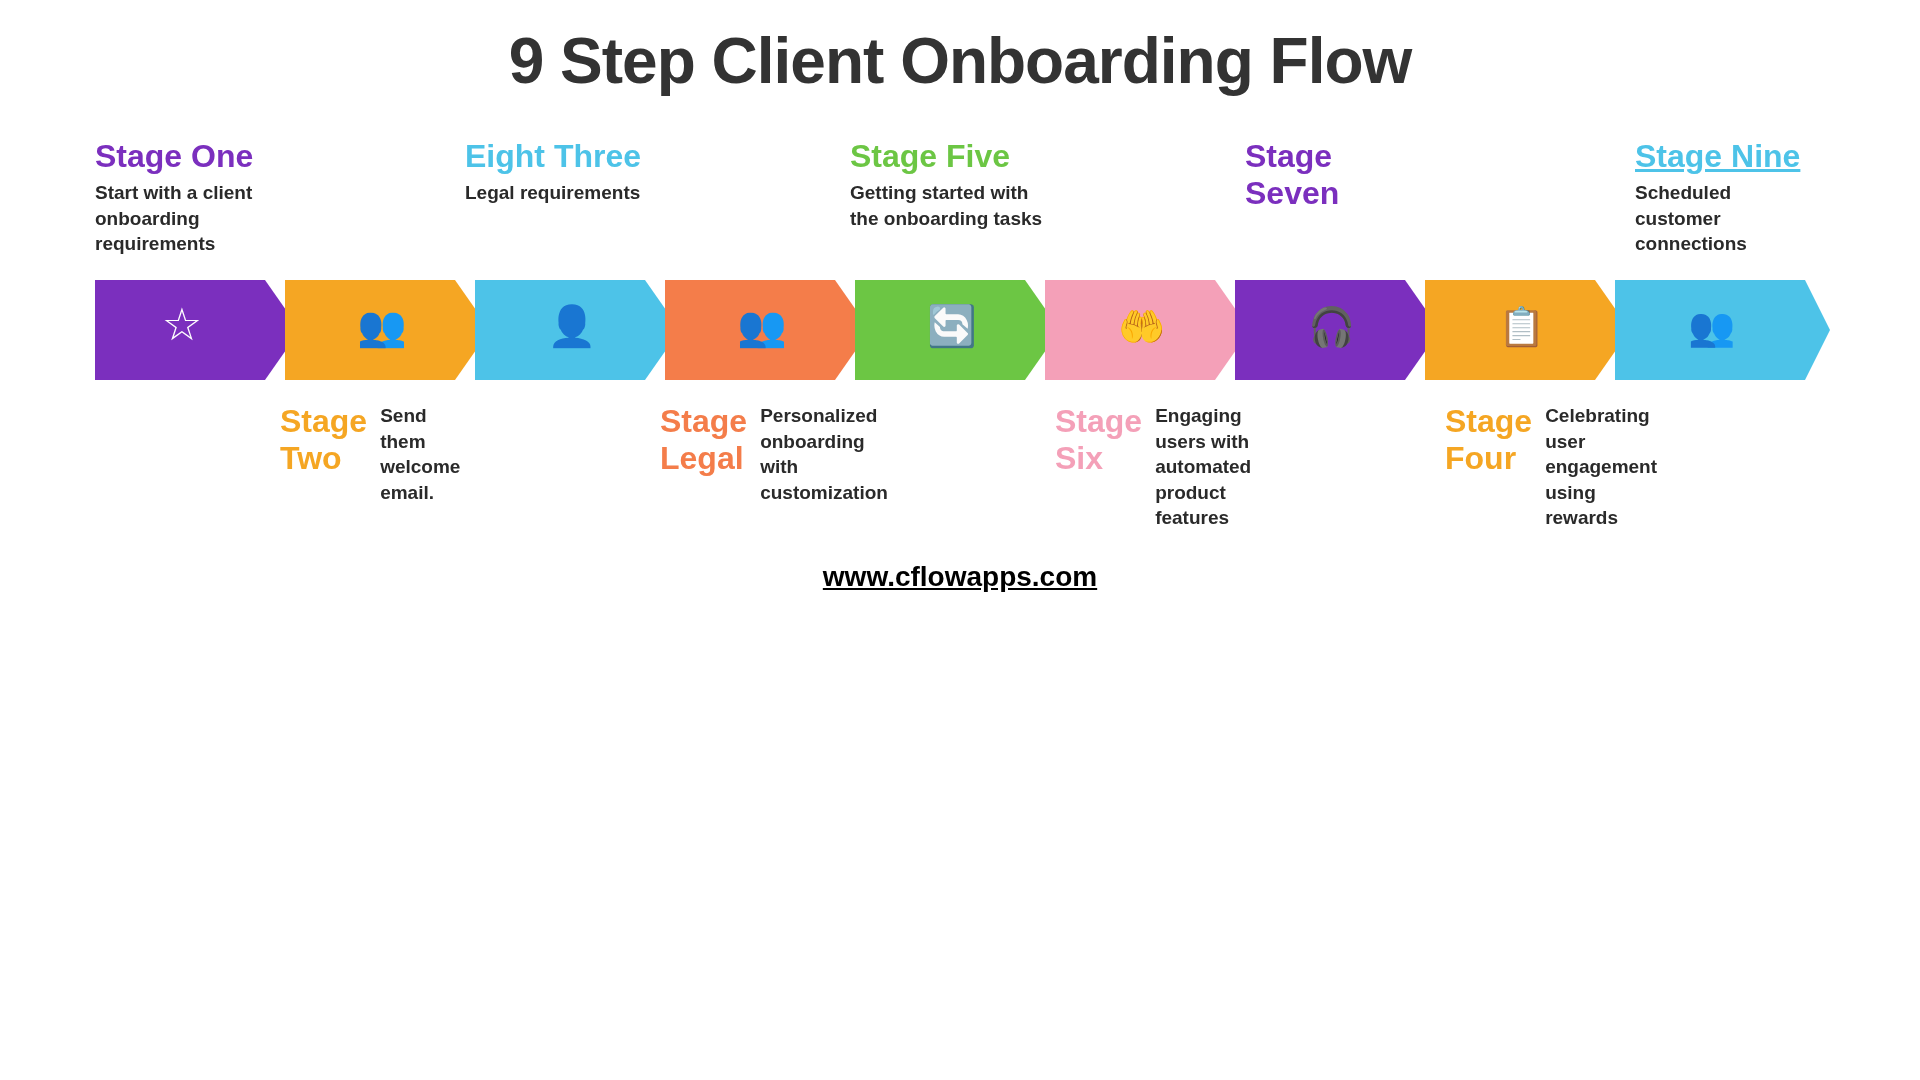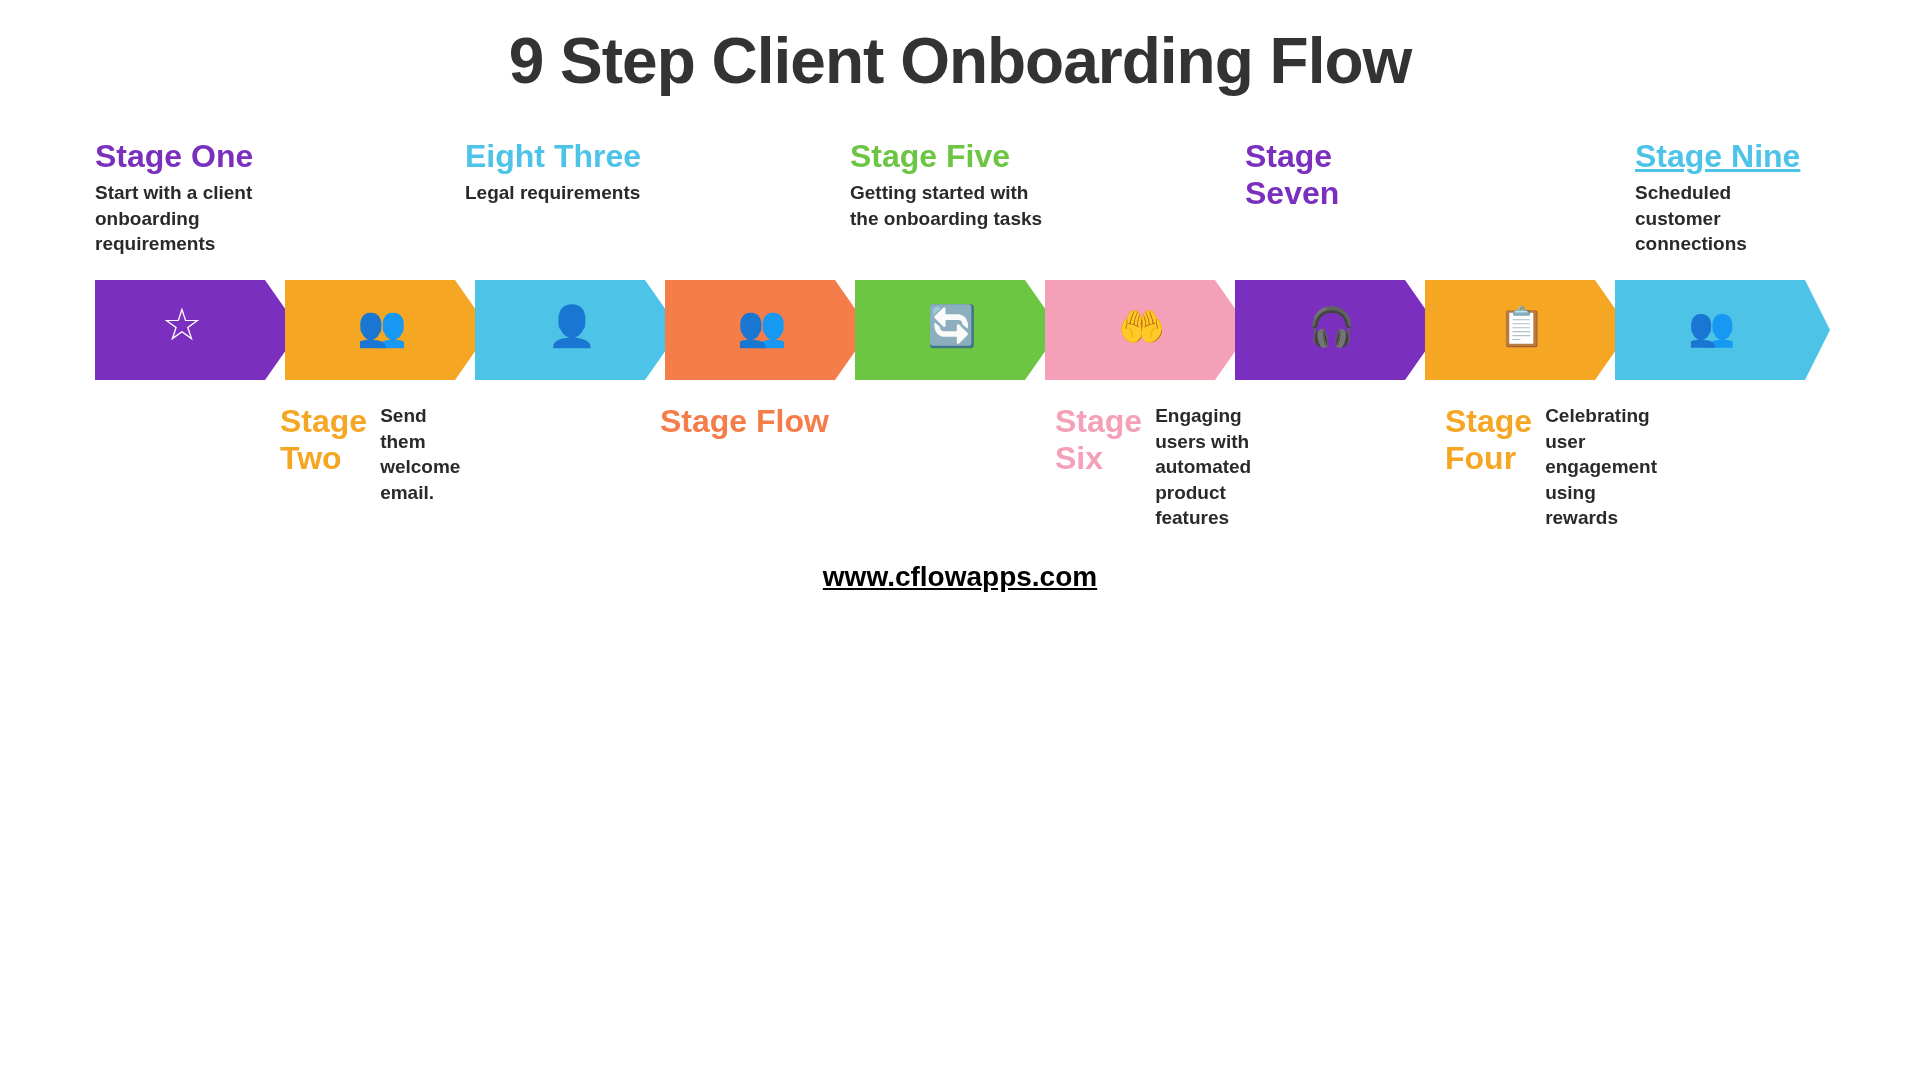--- a/index.html
+++ b/index.html
@@ -174,21 +174,22 @@
     <div class="stage-bottom-slot" style="width:185px;"></div>
 
     <div class="stage-bottom-slot" style="width:185px;">
       <span class="stage-label" style="color:#F5A623;">Stage Two</span>
       <span class="stage-desc">Send them welcome email.</span>
     </div>
 
     <div class="stage-bottom-slot" style="width:195px;"></div>
 
     <div class="stage-bottom-slot" style="width:190px;">
-      <span class="stage-label" style="color:#F47D4A;">Stage Flow</span>
+      <span class="stage-label" style="color:#F47D4A;">Stage Legal</span>
+      <span class="stage-desc">Personalized onboarding with customization</span>
     </div>
 
     <div class="stage-bottom-slot" style="width:205px;"></div>
 
     <div class="stage-bottom-slot" style="width:190px;">
       <span class="stage-label" style="color:#F4A0B8;">Stage Six</span>
       <span class="stage-desc">Engaging users with automated product features</span>
     </div>
 
     <div class="stage-bottom-slot" style="width:200px;"></div>

